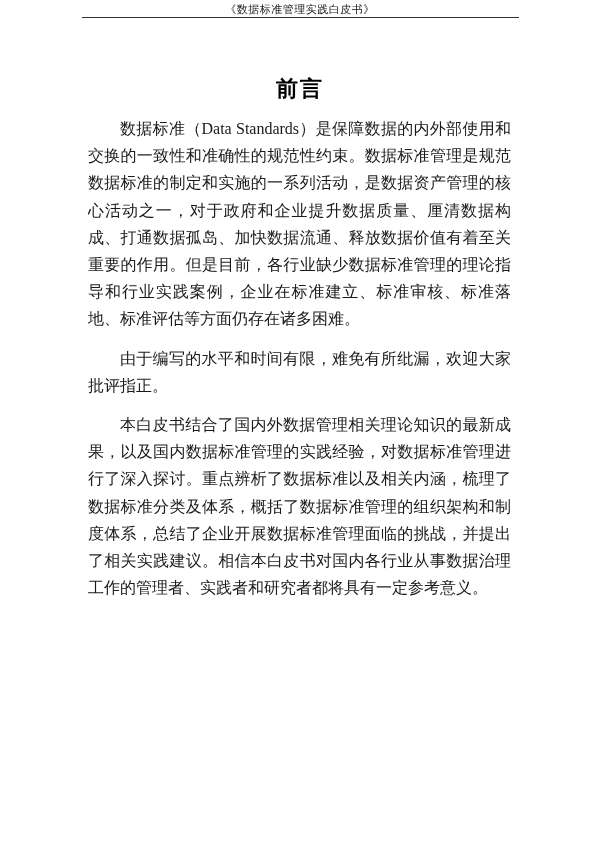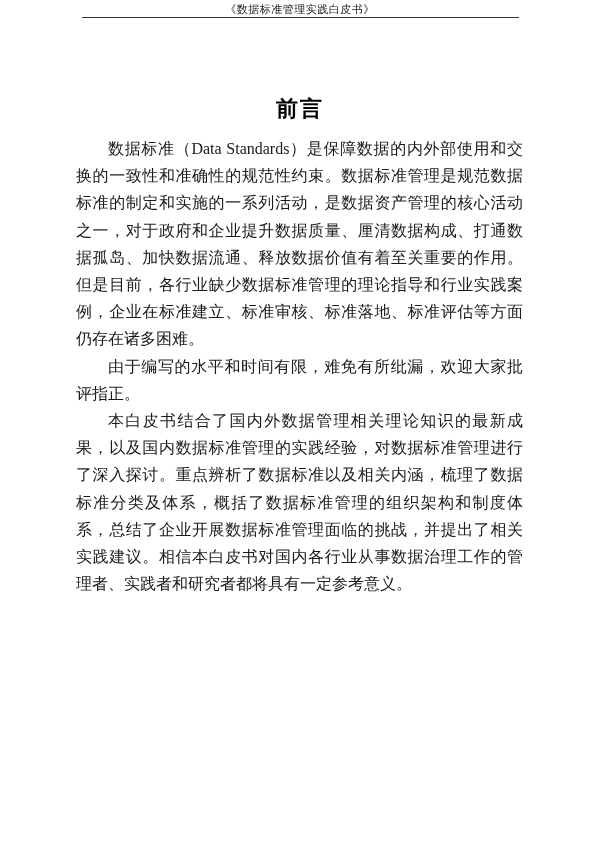--- a/index.html
+++ b/index.html
@@ -27,34 +27,34 @@
     letter-spacing: 0.5px;
   }
   .header-rule {
     width: 437px;
     margin: 2px auto 0 auto;
     border: none;
     border-top: 1.5px solid #333333;
     height: 0;
   }
   .doc-title {
-    margin: 77px 0 0 0;
+    margin: 57px 0 0 0;
     text-align: center;
     font-family: "Liberation Sans", "DejaVu Sans", sans-serif;
     font-weight: bold;
     font-size: 22px;
     line-height: 28px;
     letter-spacing: 2px;
     color: #000000;
   }
   .content {
     margin: 12px 77px 0 76px;
   }
   .content p {
-    margin: 0;
+    margin: 12px;
     font-size: 16px;
     line-height: 27.2px;
     text-align: justify;
     text-justify: inter-ideograph;
     text-indent: 2em;
     color: #1a1a1a;
     word-break: break-all;
   }
 </style>
 </head>

